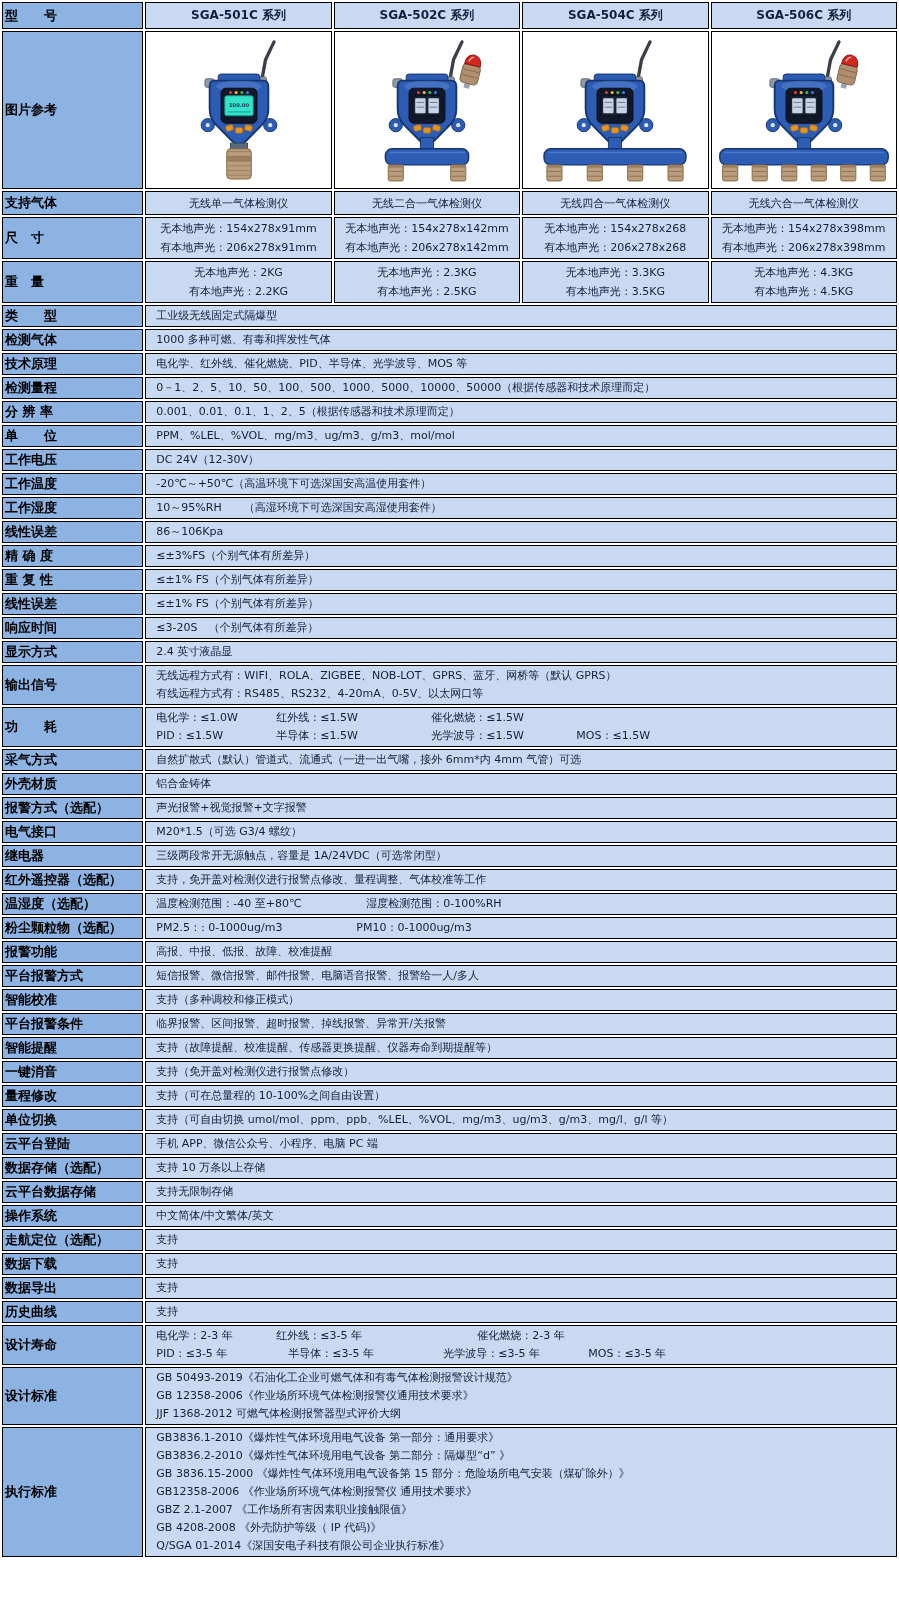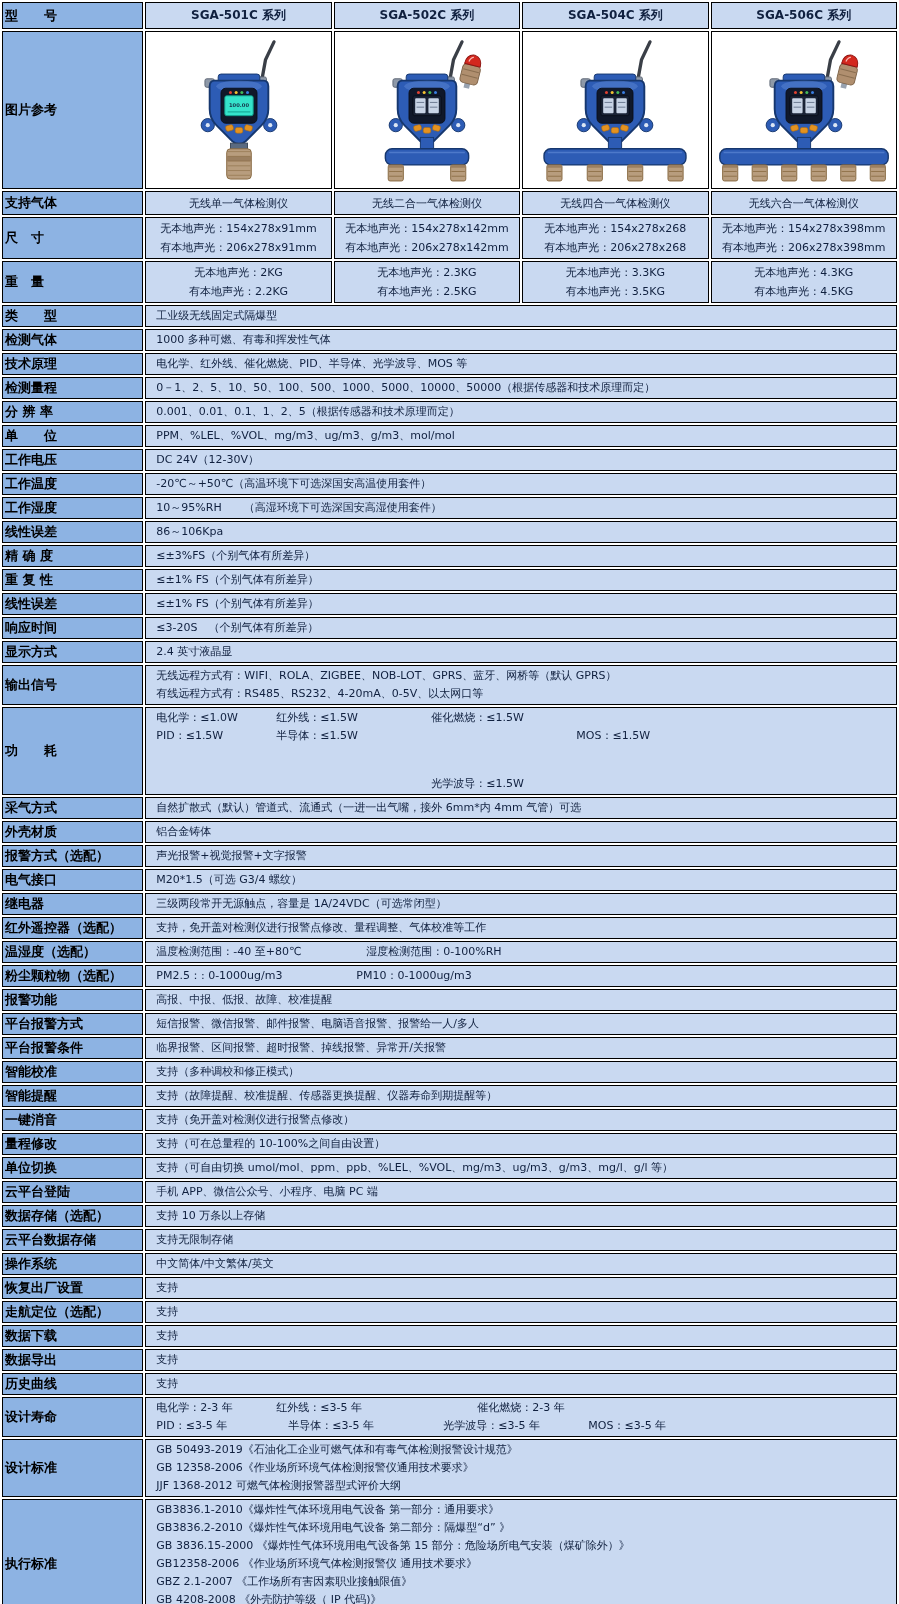--- a/index.html
+++ b/index.html
@@ -400,21 +400,21 @@
         <td class="lbl">输出信号</td>
         <td class="val" colspan="4">
           <div class="line">无线远程方式有：WIFI、ROLA、ZIGBEE、NOB-LOT、GPRS、蓝牙、网桥等（默认 GPRS）</div>
           <div class="line">有线远程方式有：RS485、RS232、4-20mA、0-5V、以太网口等</div>
         </td>
       </tr>
       <tr>
         <td class="lbl">功　　耗</td>
         <td class="val" colspan="4">
           <div class="line"><span class="seg" style="width: 120px;">电化学：≤1.0W</span><span class="seg" style="width: 155px;">红外线：≤1.5W</span><span class="seg" style="width: 145px;">催化燃烧：≤1.5W</span></div>
-          <div class="line"><span class="seg" style="width: 120px;">PID：≤1.5W</span><span class="seg" style="width: 155px;">半导体：≤1.5W</span><span class="seg" style="width: 145px; margin-top: 48px;">光学波导：≤1.5W</span><span class="seg">MOS：≤1.5W</span></div>
+          <div class="line"><span class="seg" style="width: 120px;">PID：≤1.5W</span><span class="seg" style="width: 155px;">半导体：≤1.5W</span><span class="seg" style="width: 145px;">光学波导：≤1.5W</span><span class="seg">MOS：≤1.5W</span></div>
         </td>
       </tr>
       <tr>
         <td class="lbl">采气方式</td>
         <td class="val" colspan="4">
           <div class="line">自然扩散式（默认）管道式、流通式（一进一出气嘴，接外 6mm*内 4mm 气管）可选</div>
         </td>
       </tr>
       <tr>
         <td class="lbl">外壳材质</td>
@@ -464,32 +464,32 @@
           <div class="line">高报、中报、低报、故障、校准提醒</div>
         </td>
       </tr>
       <tr>
         <td class="lbl">平台报警方式</td>
         <td class="val" colspan="4">
           <div class="line">短信报警、微信报警、邮件报警、电脑语音报警、报警给一人/多人</div>
         </td>
       </tr>
       <tr>
+        <td class="lbl">智能校准</td>
+        <td class="val" colspan="4">
+          <div class="line">支持（多种调校和修正模式）</div>
+        </td>
+      </tr>
+      <tr>
         <td class="lbl">平台报警条件</td>
         <td class="val" colspan="4">
           <div class="line">临界报警、区间报警、超时报警、掉线报警、异常开/关报警</div>
         </td>
       </tr>
       <tr>
-        <td class="lbl">智能校准</td>
-        <td class="val" colspan="4">
-          <div class="line">支持（多种调校和修正模式）</div>
-        </td>
-      </tr>
-      <tr>
         <td class="lbl">智能提醒</td>
         <td class="val" colspan="4">
           <div class="line">支持（故障提醒、校准提醒、传感器更换提醒、仪器寿命到期提醒等）</div>
         </td>
       </tr>
       <tr>
         <td class="lbl">一键消音</td>
         <td class="val" colspan="4">
           <div class="line">支持（免开盖对检测仪进行报警点修改）</div>
         </td>
@@ -521,26 +521,20 @@
       <tr>
         <td class="lbl">云平台数据存储</td>
         <td class="val" colspan="4">
           <div class="line">支持无限制存储</div>
         </td>
       </tr>
       <tr>
         <td class="lbl">操作系统</td>
         <td class="val" colspan="4">
           <div class="line">中文简体/中文繁体/英文</div>
-        </td>
-      </tr>
-      <tr>
-        <td class="lbl">恢复出厂设置</td>
-        <td class="val" colspan="4">
-          <div class="line">支持</div>
         </td>
       </tr>
       <tr>
         <td class="lbl">走航定位（选配）</td>
         <td class="val" colspan="4">
           <div class="line">支持</div>
         </td>
       </tr>
       <tr>
         <td class="lbl">数据下载</td>

